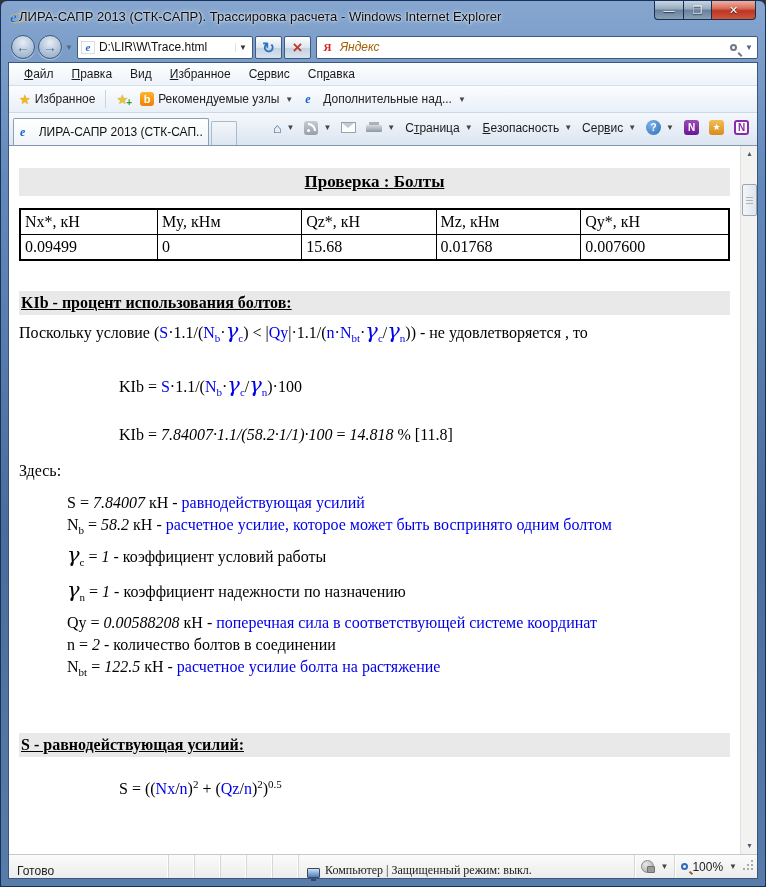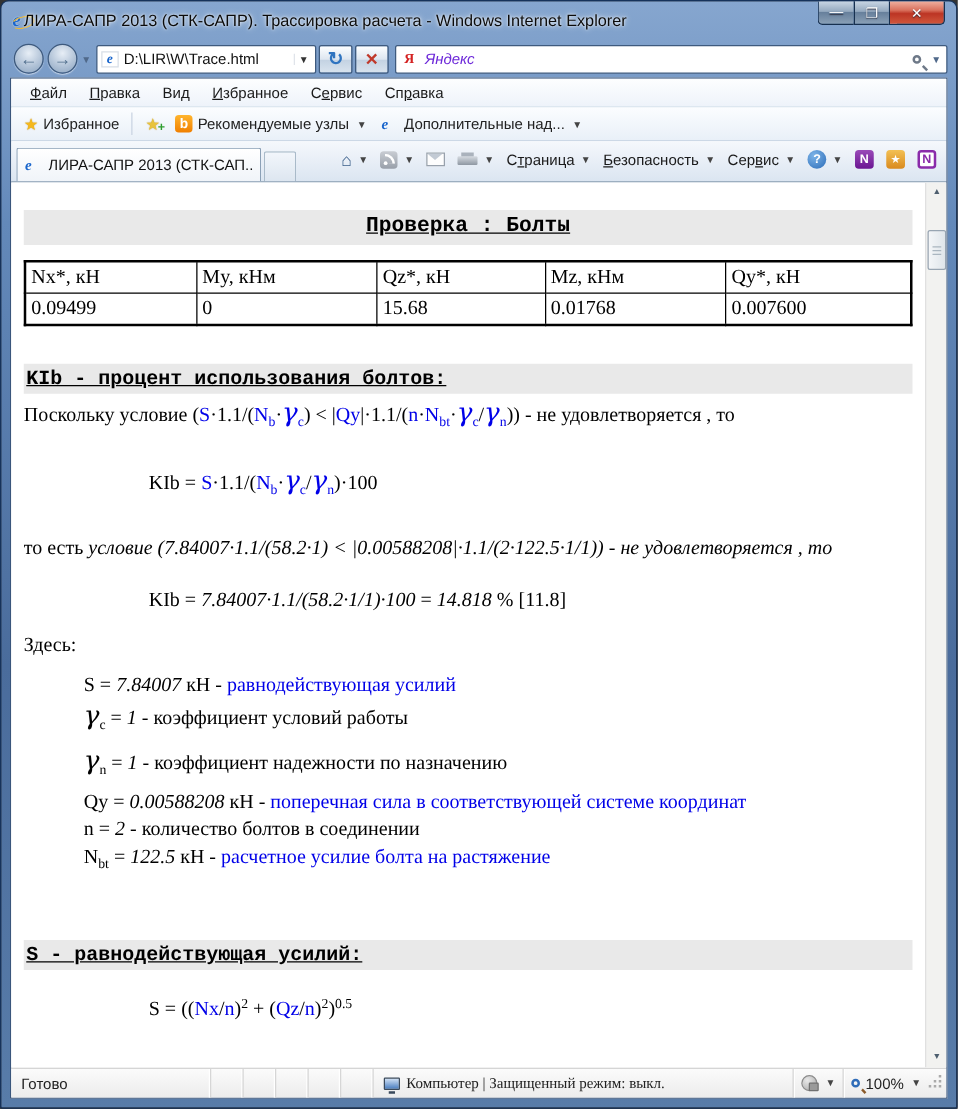--- a/index.html
+++ b/index.html
@@ -27,21 +27,21 @@
   .url-field{display:flex;align-items:center;width:176px;height:23px;background:#fff;border:1px solid #3e5a7e;border-radius:2px;padding:0 2px 0 3px;}
   .url-favicon{width:14px;height:13px;font:italic bold 11px "Liberation Serif",serif;color:#1a66cc;background:#fff;border:1px solid #d8dee6;margin-right:4px;text-align:center;line-height:11px;}
   .url-text{flex:1;font-size:12px;color:#111;white-space:nowrap;overflow:hidden;}
   .url-drop{font-size:8px;color:#333;padding:0 3px;border-left:1px solid #e0e4ea;}
   .nav-btn{width:27px;height:23px;margin-left:2px;border:1px solid #3e5a7e;border-radius:2px;
     background:linear-gradient(180deg,#fdfeff,#dde6f0 50%,#c3d2e2 52%,#d8e3ee);display:flex;align-items:center;justify-content:center;}
   .refresh-glyph{color:#2f74c0;font-size:15px;font-weight:bold;line-height:1;}
   .stop-glyph{color:#c0392b;font-size:17px;font-weight:bold;line-height:1;}
   .search-field{flex:1;display:flex;align-items:center;height:23px;background:#fff;border:1px solid #3e5a7e;border-radius:2px;margin-left:5px;padding:0 4px;}
   .ya-icon{width:13px;height:13px;font:bold 11px "Liberation Serif",serif;color:#d42222;margin-right:6px;line-height:13px;text-align:center;}
-  .search-placeholder{flex:1;font:italic 12px "Liberation Sans",sans-serif;color:#6d28d9;}
+  .search-placeholder{flex:1;font:italic 12px "Liberation Sans",sans-serif;color:#a16207;}
   .lens{position:relative;width:7px;height:7px;border:2px solid #6e7988;border-radius:50%;margin-right:8px;}
   .lens::after{content:"";position:absolute;width:2px;height:5px;background:#6e7988;left:7px;top:6px;transform:rotate(-45deg);}
   .search-drop{font-size:8px;color:#50698a;}
   
   .stack{position:absolute;top:61px;left:7px;right:7px;bottom:7px;display:flex;flex-direction:column;background:#fff;border:1px solid #3a567c;}
   .menubar{height:23px;background:linear-gradient(180deg,#fdfeff,#eef3fa);border-bottom:1px solid #d4dfec;display:flex;align-items:center;padding-left:6px;}
   .menu-item{font-size:12px;color:#1a1a1a;padding:3px 9px;cursor:default;}
   .favbar{height:27px;background:linear-gradient(180deg,#fbfdff,#e9f0f8);border-bottom:1px solid #ccd8e6;display:flex;align-items:center;padding-left:4px;font-size:12px;color:#222;}
   .fav-btn{display:flex;align-items:center;gap:4px;padding:3px 6px;}
   .star{color:#f5b81c;font-size:13px;text-shadow:0 0 1px #b8860b;line-height:1;}
@@ -68,21 +68,21 @@
   .print-icon::before{content:"";position:absolute;left:3px;top:0;width:10px;height:4px;background:#aab2bc;}
   .print-icon::after{content:"";position:absolute;left:0;top:3px;width:16px;height:7px;border-radius:1px;background:linear-gradient(#d6dbe1,#8e97a2);}
   .q-icon{width:15px;height:15px;border-radius:50%;background:radial-gradient(circle at 35% 30%,#7db4e8,#2b6cb8);color:#fff;font:bold 10px "Liberation Sans",sans-serif;text-align:center;line-height:15px;}
   .n-icon{width:15px;height:15px;border-radius:3px;background:linear-gradient(#9a4ab8,#6b1692);color:#fff;font:bold 10px "Liberation Sans",sans-serif;text-align:center;line-height:15px;}
   .badge-icon{width:15px;height:15px;border-radius:3px;background:linear-gradient(#f3c054,#d98a1e);color:#fff;font-size:9px;text-align:center;line-height:15px;}
   .n-icon.linked{background:#fff;border:2px solid #8a2baa;color:#8a2baa;line-height:11px;}
   
   .content{flex:1;position:relative;background:#fff;overflow:hidden;}
   .page{position:absolute;top:0;left:0;right:17px;bottom:0;overflow:hidden;padding:0 10px;
     font-family:"Liberation Serif",serif;font-size:16px;color:#000;}
-  .band{background:#e9e9e9;padding:3px 2px;font-weight:bold;font-family:Liberation Mono, monospace;}
+  .band{background:#e9e9e9;padding:3px 2px;font-weight:bold;}
   .band u, .band{font-size:16px;}
   .band.center{text-align:center;font-size:17px;}
   .band-text{text-decoration:underline;}
   .hdr-band1{margin-top:22px;height:28px;line-height:22px;}
   .forces-table{margin-top:12px;width:100%;border-collapse:collapse;border:2px solid #000;font-size:16px;}
   .forces-table th,.forces-table td{border:1px solid #000;font-weight:normal;text-align:left;padding:3px 4px;height:22px;}
   .hdr-band2{margin-top:30px;}
   .para{margin-top:7px;line-height:22px;}
   .formula{margin-top:26px;margin-left:100px;line-height:24px;}
   .para2{margin-top:24px;line-height:22px;}
@@ -101,21 +101,21 @@
   
   .scrollbar{position:absolute;top:0;right:0;bottom:0;width:17px;background:#f2f2f0;border-left:1px solid #e0e0e0;}
   .sb-btn{position:absolute;left:1px;width:15px;height:16px;color:#4d5e6e;font-size:7px;text-align:center;line-height:16px;}
   .sb-up{top:0;}
   .sb-down{bottom:0;}
   .sb-thumb{position:absolute;left:1px;top:38px;width:15px;height:32px;border:1px solid #98a5b2;border-radius:2px;
     background:linear-gradient(90deg,#f4f6f8,#dfe5ea);display:flex;flex-direction:column;justify-content:center;gap:2px;padding:0 3px;}
   .sb-thumb i{display:block;height:1px;background:#aab6c0;}
   
   .statusbar{height:24px;background:linear-gradient(180deg,#fbfbfb,#ececec);border-top:1px solid #c8c8c8;display:flex;align-items:stretch;font-size:12px;color:#222;}
-  .sb-pane{display:flex;align-items:center;padding:0 8px;border-right:1px solid #d6d6d6;box-shadow:inset -1px 0 0 #fff;}
+  .sb-pane{display:flex;align-items:flex-end;padding:0 8px;border-right:1px solid #d6d6d6;box-shadow:inset -1px 0 0 #fff;}
   .sb-pane.tiny{width:26px;padding:0;}
   .sb-pane.grow{flex:1;border-right:none;box-shadow:none;gap:5px;font-family:Liberation Serif, serif;}
   .pc-icon{position:relative;width:13px;height:10px;border:1px solid #3a4a5c;background:linear-gradient(#cfe0f5,#4a7ec0);border-radius:1px;}
   .pc-icon::after{content:"";position:absolute;left:3px;top:10px;width:5px;height:2px;background:#3a4a5c;}
   .sb-right{display:flex;align-items:center;gap:4px;padding:0 6px;border-left:1px solid #d6d6d6;box-shadow:inset 1px 0 0 #fff;}
   .globe-icon{position:relative;width:13px;height:13px;border-radius:50%;background:radial-gradient(circle at 35% 30%,#e8e8e8,#a8a8a8);border:1px solid #8a8a8a;}
   .globe-icon::after{content:"";position:absolute;right:-2px;bottom:-1px;width:6px;height:5px;background:#9a9a9a;border:1px solid #707070;border-radius:1px;}
   .zoom-lens{position:relative;width:7px;height:7px;border:2px solid #2f6cb8;border-radius:50%;}
   .zoom-lens::after{content:"";position:absolute;width:2px;height:4px;background:#8a5a2a;left:7px;top:6px;transform:rotate(-45deg);}
   .grip{position:relative;width:12px;height:12px;align-self:flex-end;margin:0 2px 2px 0;}
@@ -271,26 +271,26 @@
           </tr>
         </tbody>
           </table>
 
         <div class="band hdr-band2">
           <span class="band-text">KIb - процент использования болтов:</span>
         </div>
 
         <div class="para"><span>Поскольку условие (</span><span class="c-blue">S</span><span>·1.1/(</span><span class="c-blue">N</span><sub class="c-blue">b</sub><span>·</span><span class="c-blue gam">γ</span><sub class="c-blue">c</sub><span>) &lt; |</span><span class="c-blue">Qy</span><span>|·1.1/(</span><span class="c-blue">n</span><span>·</span><span class="c-blue">N</span><sub class="c-blue">bt</sub><span>·</span><span class="c-blue gam">γ</span><sub class="c-blue">c</sub><span>/</span><span class="c-blue gam">γ</span><sub class="c-blue">n</sub><span>)) - не удовлетворяется , то</span></div>
         <div class="formula"><span>KIb = </span><span class="c-blue">S</span><span>·1.1/(</span><span class="c-blue">N</span><sub class="c-blue">b</sub><span>·</span><span class="c-blue gam">γ</span><sub class="c-blue">c</sub><span>/</span><span class="c-blue gam">γ</span><sub class="c-blue">n</sub><span>)·100</span></div>
-        <div class="para2"><span>то есть </span><span class="it">условие (7.84007·1.1/(58.2·1) &lt; |0.00588208|·1.1/(2·122.5·1/1)) - не удовлетворяется , то</span></div>
         <div class="result"><span>KIb = </span><span class="it">7.84007·1.1/(58.2·1/1)·100</span><span> = </span><span class="it">14.818</span><span> % [11.8]</span></div>
         <div class="here">Здесь:</div>
 
         <div class="defs">
           <div class="def-line"><span>S = </span><span class="it">7.84007</span><span> кН - </span><span class="c-blue">равнодействующая усилий</span></div>
+          <div class="def-line"><span>N</span><sub>b</sub><span> = </span><span class="it">58.2</span><span> кН - </span><span class="c-blue">расчетное усилие, которое может быть воспринято одним болтом</span></div>
           <div class="def-line tall"><span class="gam">γ</span><sub>c</sub><span> = </span><span class="it">1</span><span> - коэффициент условий работы</span></div>
           <div class="def-line tall"><span class="gam">γ</span><sub>n</sub><span> = </span><span class="it">1</span><span> - коэффициент надежности по назначению</span></div>
           <div class="def-line"><span>Qy = </span><span class="it">0.00588208</span><span> кН - </span><span class="c-blue">поперечная сила в соответствующей системе координат</span></div>
           <div class="def-line"><span>n = </span><span class="it">2</span><span> - количество болтов в соединении</span></div>
           <div class="def-line"><span>N</span><sub>bt</sub><span> = </span><span class="it">122.5</span><span> кН - </span><span class="c-blue">расчетное усилие болта на растяжение</span></div>
         </div>
 
         <div class="band hdr-band3">
           <span class="band-text">S - равнодействующая усилий:</span>
         </div>

